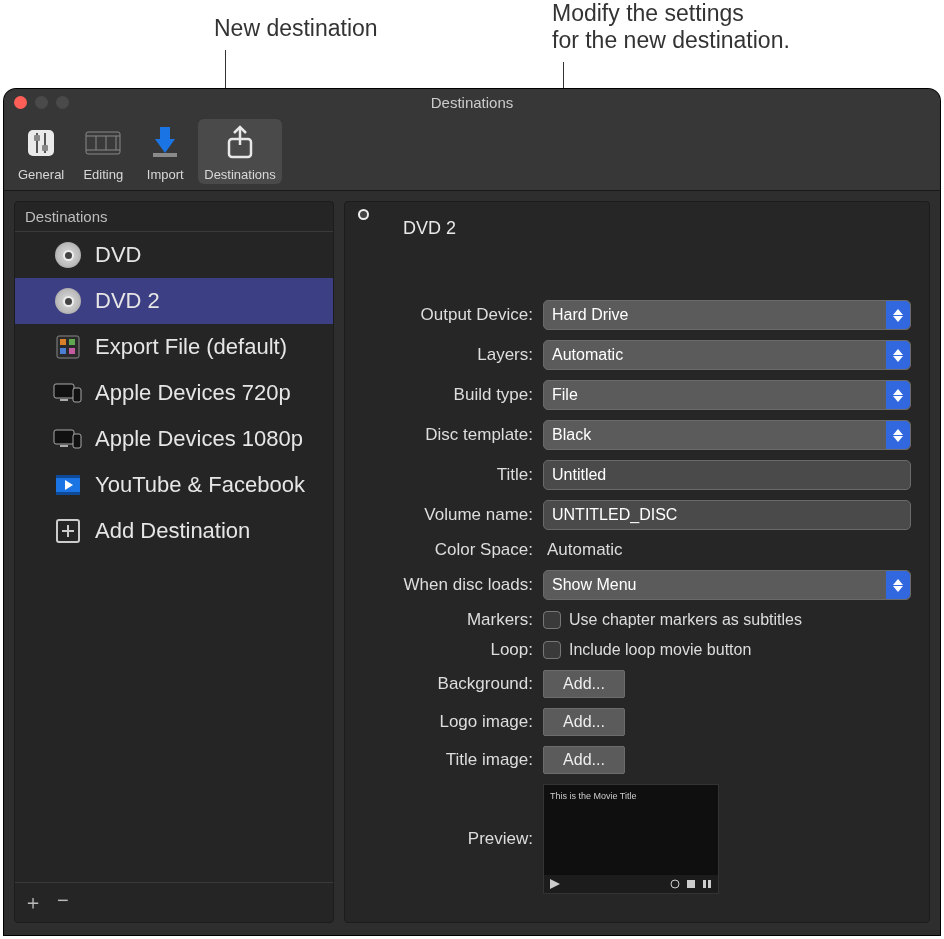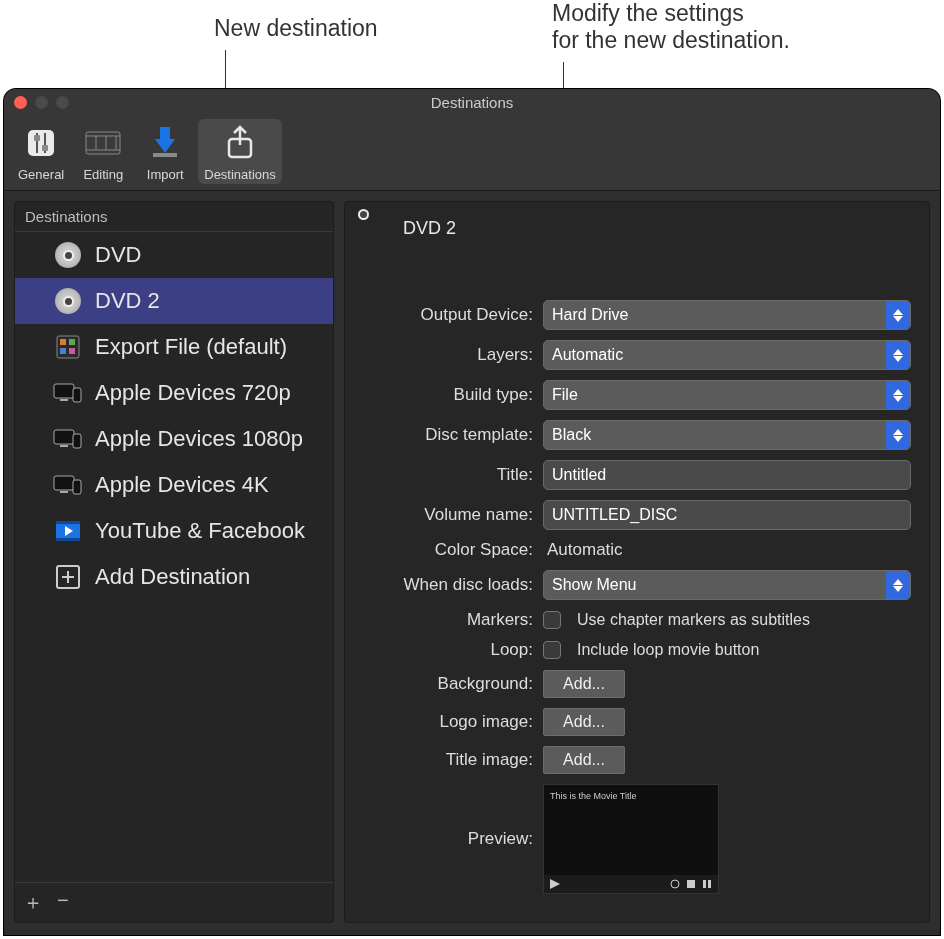--- a/index.html
+++ b/index.html
@@ -149,21 +149,21 @@
   .select .chev {
     position: absolute; right: 0; top: 0; bottom: 0;
     width: 24px;
     border-radius: 0 5px 5px 0;
     background: #3168e0;
     display: flex; flex-direction: column; align-items: center; justify-content: center;
     gap: 1px;
   }
   .select .chev svg { display: block; }
   .static-val { font-size: 17px; color: #ddd; padding-left: 4px; }
-  .check-row { display: flex; align-items: center; gap: 16px; color: #ddd; font-size: 16px; }
+  .check-row { display: flex; align-items: center; gap: 8px; color: #ddd; font-size: 16px; }
   .checkbox {
     width: 18px; height: 18px; border: 1px solid #777; border-radius: 4px;
     background: #3a3a3a;
   }
   .addbtn {
     background: #5b5b5b; border: 1px solid #6c6c6c; border-radius: 2px;
     padding: 4px 14px; width: 82px; text-align: center; color: #eee; font-size: 16px;
   }
   .preview-box {
     width: 176px; height: 110px; background: #0f0f0f; border: 1px solid #333;
@@ -304,30 +304,20 @@
           <span class="icon-slot">
             <svg width="30" height="22" viewBox="0 0 30 22">
                 <rect x="1" y="2" width="20" height="14" rx="2" fill="#111" stroke="#aaa"></rect>
                 <rect x="7" y="17" width="8" height="2" fill="#aaa"></rect>
                 <rect x="20" y="6" width="8" height="14" rx="2" fill="#111" stroke="#aaa"></rect>
               </svg>
           </span>
           <span>Apple Devices 1080p</span>
         </div>
 
-        <div class="dest-item">
-          <span class="icon-slot">
-            <svg width="30" height="22" viewBox="0 0 30 22">
-                <rect x="1" y="2" width="20" height="14" rx="2" fill="#111" stroke="#aaa"></rect>
-                <rect x="7" y="17" width="8" height="2" fill="#aaa"></rect>
-                <rect x="20" y="6" width="8" height="14" rx="2" fill="#111" stroke="#aaa"></rect>
-              </svg>
-          </span>
-          <span>Apple Devices 4K</span>
-        </div>
 
         <div class="dest-item">
           <span class="icon-slot">
             <svg width="26" height="22" viewBox="0 0 26 22">
                 <rect x="1" y="1" width="24" height="20" rx="2" fill="#1b74e4"></rect>
                 <polygon points="10,6 18,11 10,16" fill="#fff"></polygon>
                 <rect x="1" y="1" width="24" height="3" fill="#0f4a99"></rect>
                 <rect x="1" y="18" width="24" height="3" fill="#0f4a99"></rect>
               </svg>
           </span>

